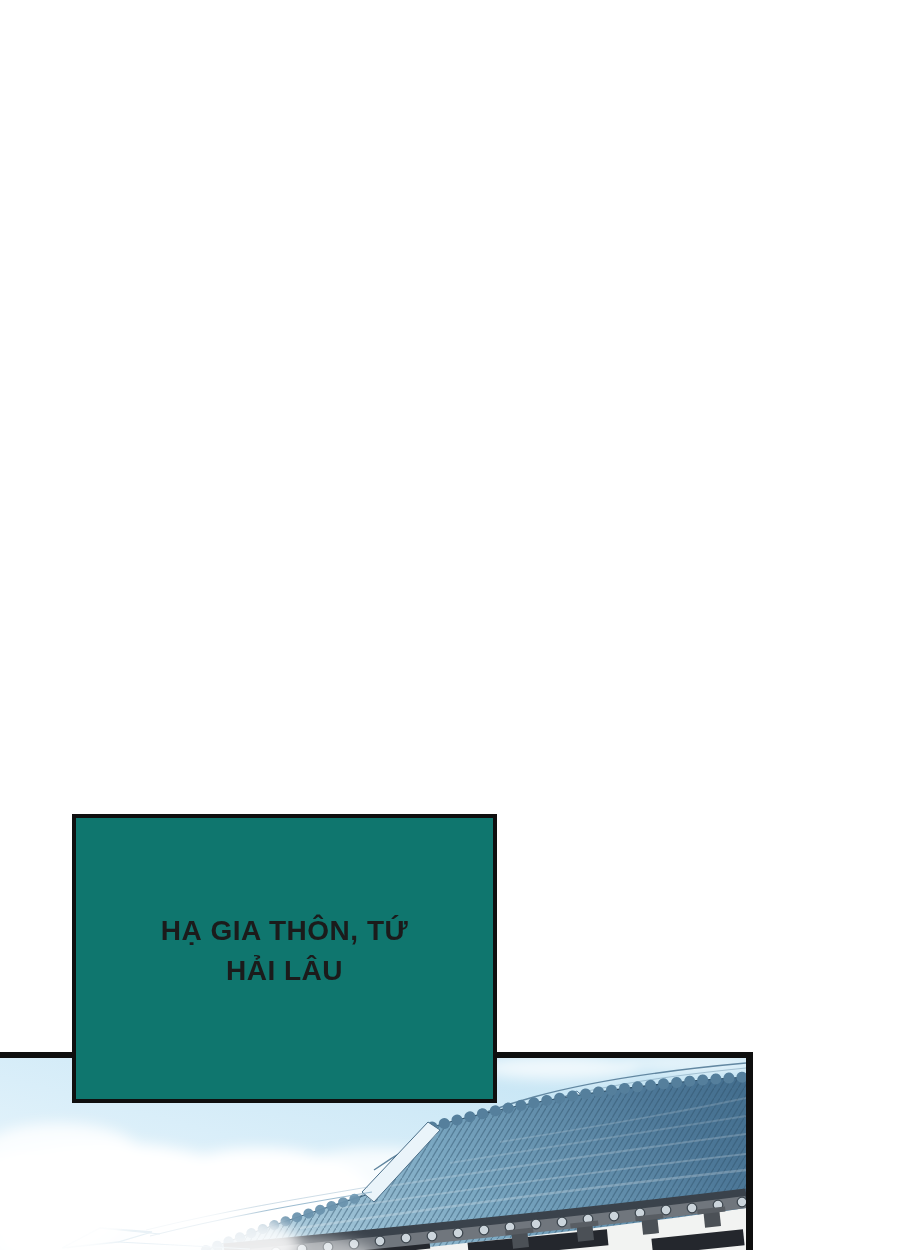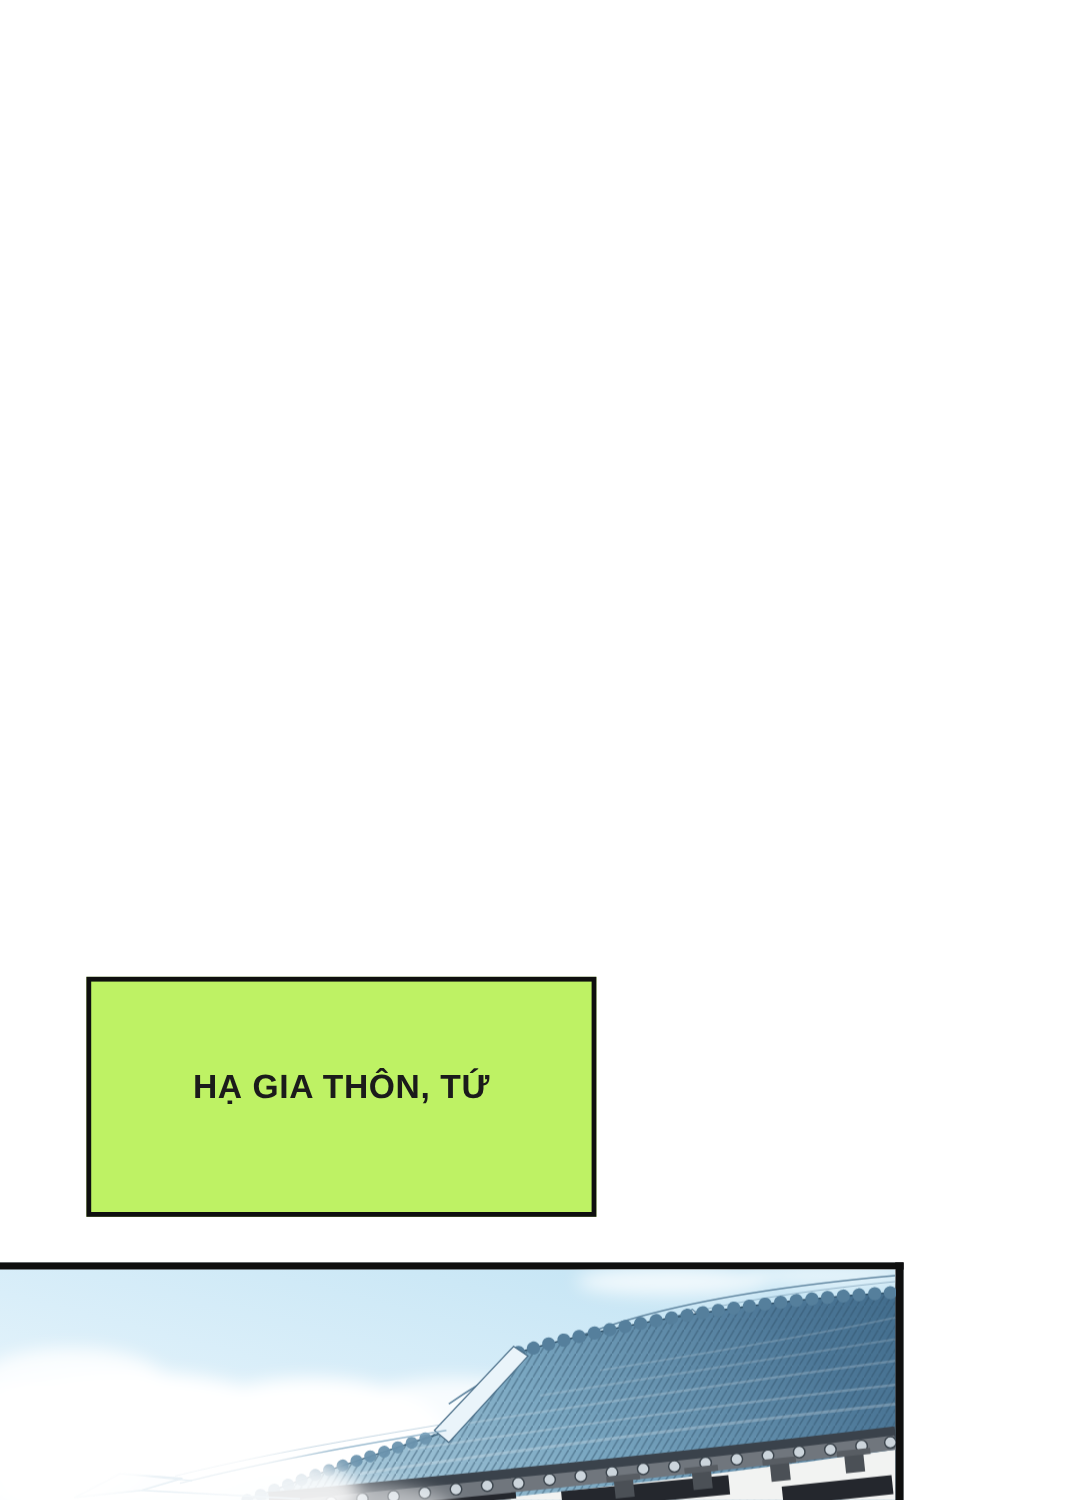--- a/index.html
+++ b/index.html
@@ -18,23 +18,23 @@
     box-sizing:border-box;
     border-top:6px solid var(--border,#0f0f0f);
     border-right:7px solid var(--border,#0f0f0f);
     background:#dff0f9;
   }
   .panel svg{display:block;width:746px;height:192px;}
   
   .caption-box{
     position:absolute;
     left:72px;top:814px;
-    width:425px;height:200px;
+    width:425px;height:289px;
     box-sizing:border-box;
-    background:#bef264;
+    background:#0f766e;
     border:4px solid var(--border,#0f0f0f);
     display:flex;align-items:center;justify-content:center;
     z-index:5;
   }
   .caption-text{
     margin:0 18px;
     text-align:center;
     font-weight:bold;
     font-size:28px;
     line-height:40px;
@@ -186,16 +186,17 @@
         <ellipse cx="150" cy="185" rx="150" ry="40" opacity="0.8"></ellipse>
         <ellipse cx="35" cy="150" rx="95" ry="55" opacity="0.85"></ellipse>
         <ellipse cx="260" cy="202" rx="120" ry="28" opacity="0.5"></ellipse>
       </g>
     </svg>
   </div>
 
   <div class="caption-box">
     <p class="caption-text">
       <span>HẠ GIA THÔN, TỨ</span>
+      <span>HẢI LÂU</span>
     </p>
   </div>
 
 </div>
 
 </body></html>

